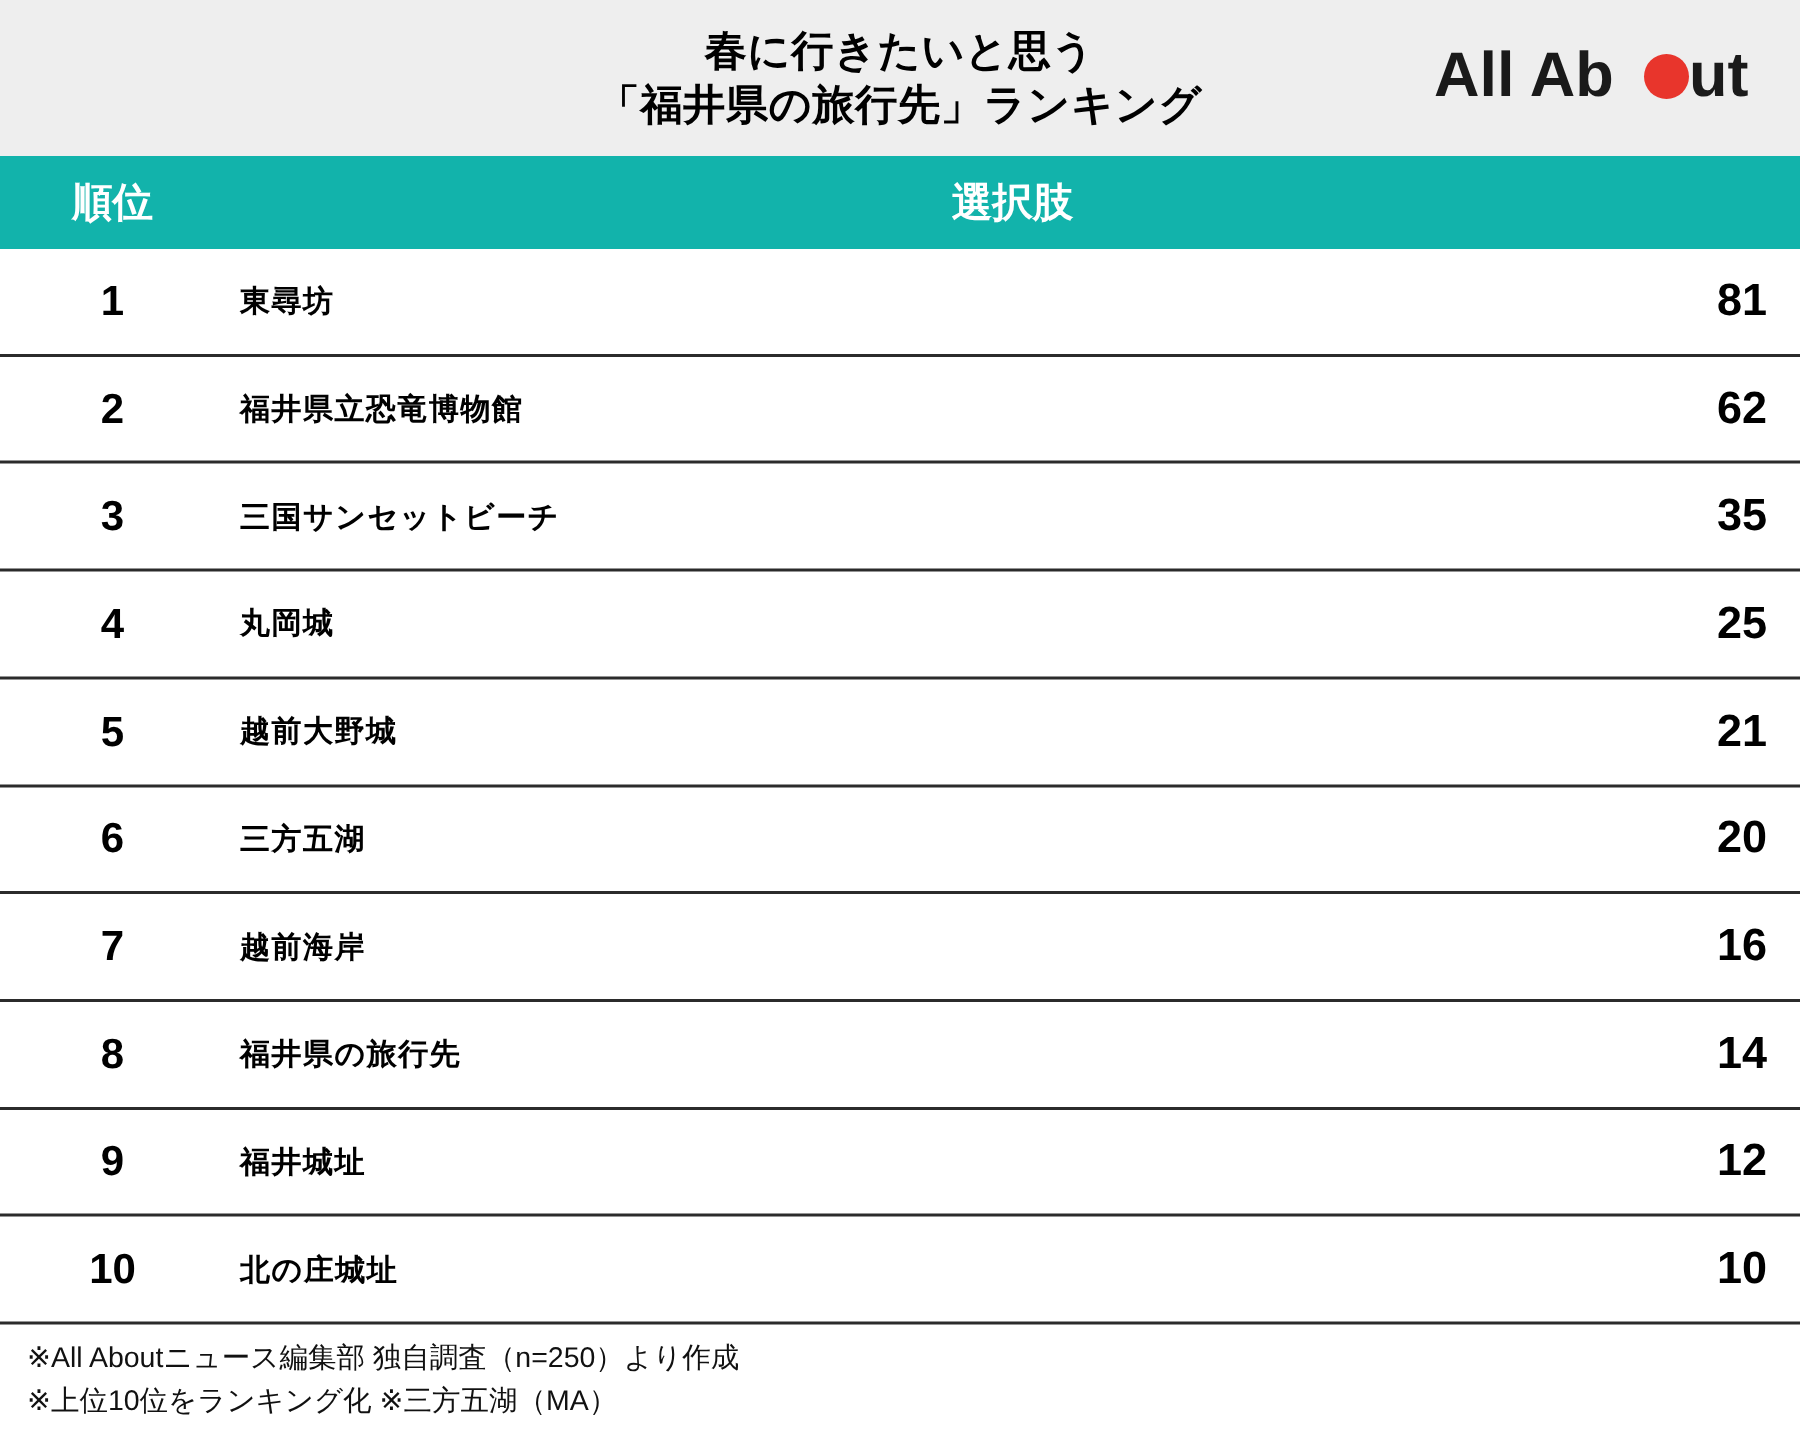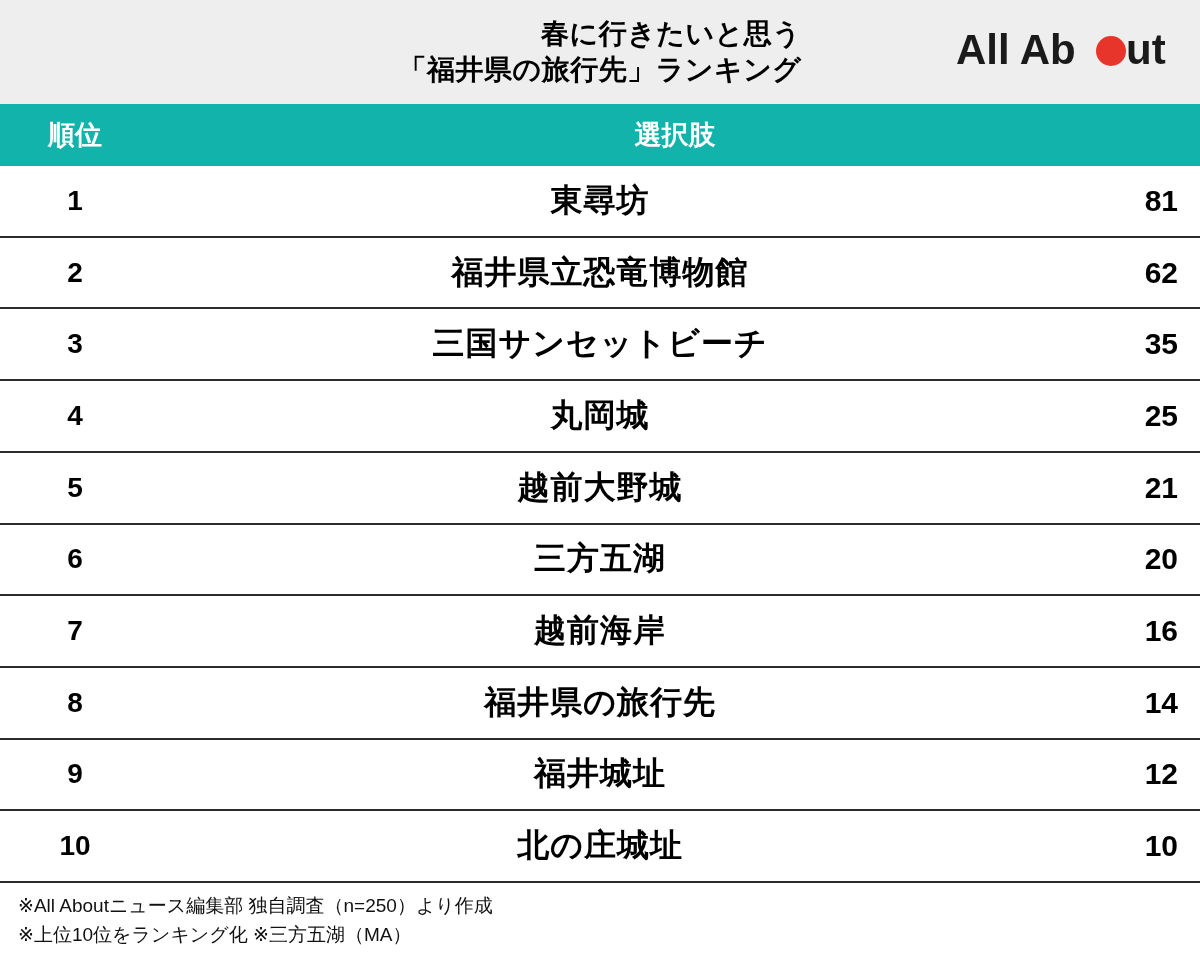--- a/index.html
+++ b/index.html
@@ -27,21 +27,21 @@
   .header {
     height: 104px;
     background: #eeeeee;
     display: flex;
     align-items: center;
     justify-content: center;
     position: relative;
     flex: none;
   }
   .title-block {
-    text-align: right;
+    text-align: center;
     line-height: 1.28;
     font-weight: bold;
     font-size: 28px;
     letter-spacing: 0.5px;
   }
   .title-line1 { display: block; }
   .title-line2 { display: block; }
 
   .logo {
     position: absolute;
@@ -95,24 +95,23 @@
     box-sizing: border-box;
   }
   .row .rank {
     width: 150px;
     text-align: center;
     font-size: 28px;
     flex: none;
   }
   .row .choice {
     flex: 1 1 auto;
-    font-size: 32px;
+    font-size: 20px;
     padding-left: 10px;
     letter-spacing: 1px;
-    text-align: center;
   }
   .row .votes {
     width: 160px;
     text-align: right;
     padding-right: 22px;
     font-size: 30px;
     flex: none;
     box-sizing: border-box;
   }
 

